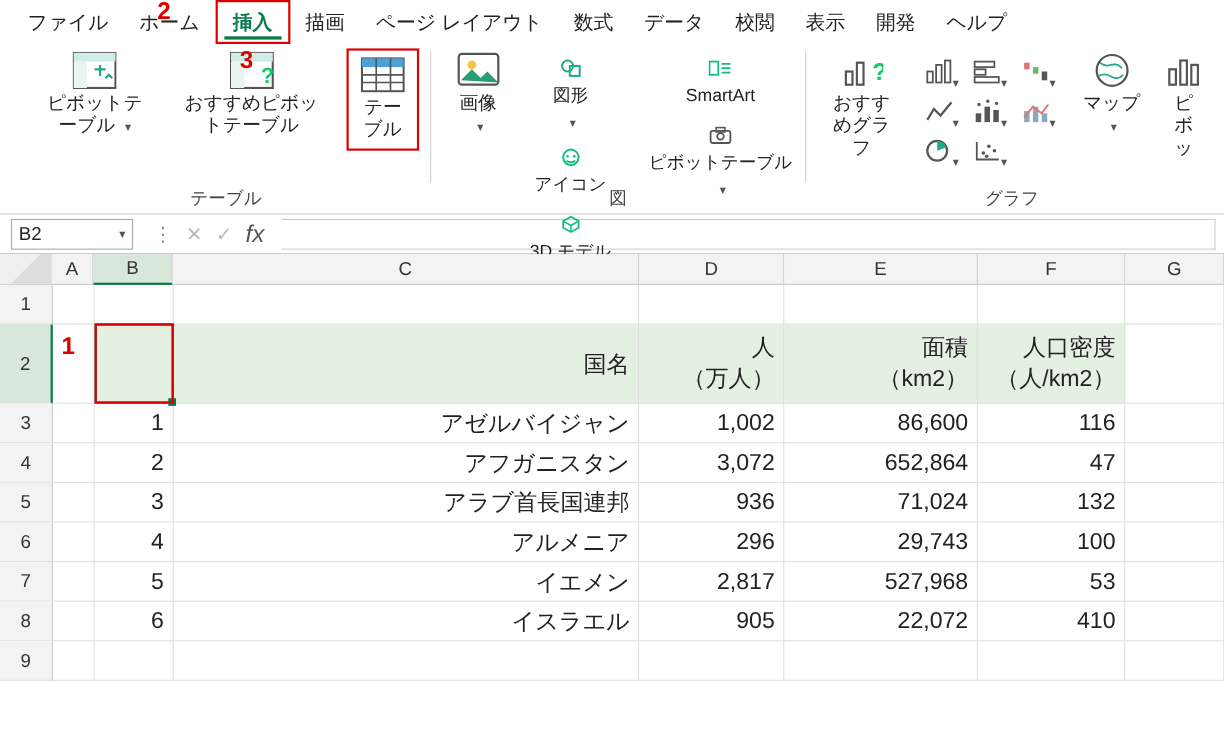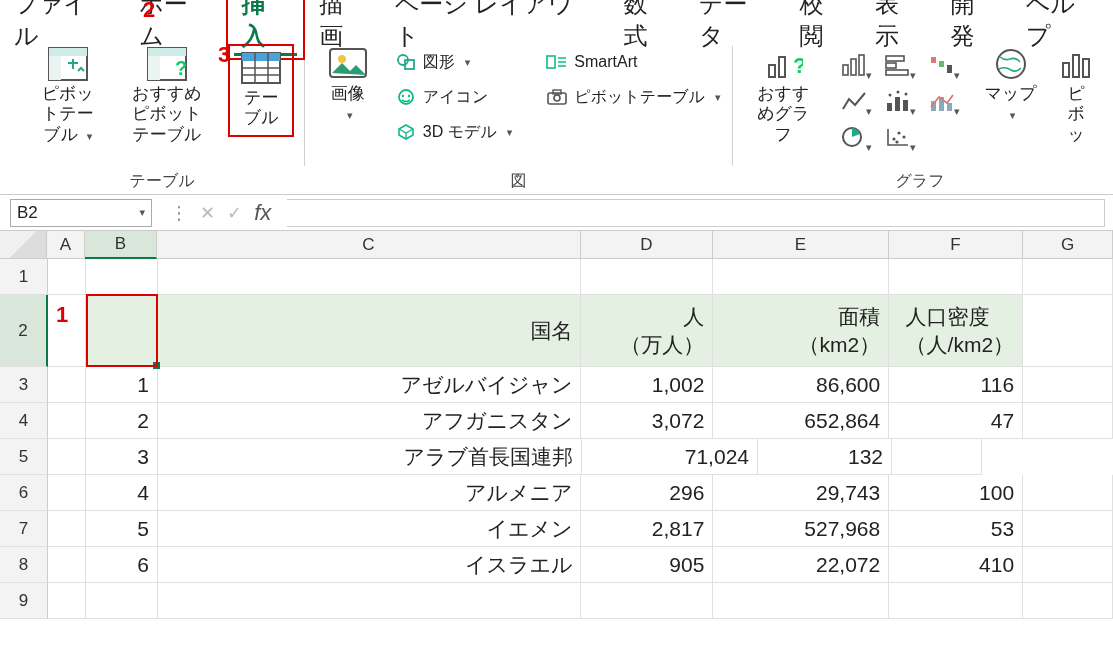--- a/index.html
+++ b/index.html
@@ -1,49 +1,49 @@
 <!DOCTYPE html>
 <html><head>
 <meta charset="utf-8">
 <style>
 * { box-sizing: border-box; margin: 0; padding: 0; font-family: "Yu Gothic UI", "Meiryo", sans-serif; }
 body { background: #fff; width: 1113px; height: 666px; overflow: hidden; position: relative; color: #222; }
 
 
-.menubar { display: flex; align-items: center; height: 40px; padding: 0 0; font-size: 24px; gap: 0; }
+.menubar { display: flex; align-items: center; height: 40px; padding: 0 11px; font-size: 18px; gap: 0; }
 .menubar .menu-item { padding: 6px 14px; cursor: pointer; position: relative; }
 .menubar .menu-item.active { border: 2px solid #d00; color: #0a7a4b; font-weight: 600; }
 .menubar .menu-item.active::after { content: ""; position: absolute; left: 6px; right: 6px; bottom: 2px; height: 3px; background: #0a7a4b; }
 
 
 .ann { position: absolute; color: #d00; font-weight: 700; font-size: 22px; z-index: 20; }
 
 
 .ribbon { display: flex; align-items: stretch; height: 155px; border-bottom: 1px solid #ccc; padding: 0 6px 0 20px; font-size: 16px; }
 .rgroup { display: flex; flex-direction: column; align-items: center; padding: 4px 10px 2px 10px; position: relative; }
 .rgroup .content { display: flex; align-items: flex-start; gap: 12px; height: 126px; }
 .rgroup .label { font-size: 16px; color: #444; text-align: center; line-height: 1.1; padding-top: 2px; }
 .vsep { width: 1px; background: #d0d0d0; margin: 6px 0 28px 0; }
 
 .big-btn { display: flex; flex-direction: column; align-items: center; justify-content: flex-start; cursor: pointer; padding: 2px 6px; text-align: center; line-height: 1.2; gap: 2px; min-width: 66px; }
 .big-btn .icon { width: 44px; height: 36px; display: flex; align-items: center; justify-content: center; }
 .big-btn .cap { font-size: 17px; }
 
-.small-btn { display: flex; align-items: center; gap: 6px; cursor: pointer; padding: 2px 2px; line-height: 1.3; white-space: nowrap; }
+.small-btn { display: flex; align-items: center; gap: 6px; cursor: pointer; padding: 2px 2px; line-height: 1.3; white-space: nowrap; flex-direction: column; }
 .small-btn .icon { width: 22px; height: 20px; display: flex; align-items: center; justify-content: center; }
 .small-stack { display: flex; flex-direction: column; gap: 10px; padding-top:6px; }
 
 .mini-btn { width: 36px; height: 34px; display: flex; align-items: center; justify-content: center; cursor: pointer; position: relative; }
 .mini-grid { display: grid; grid-template-columns: repeat(3, 42px); grid-auto-rows: 34px; gap: 2px 2px; padding-top: 4px; }
 
 .redbox { border: 2px solid #d00; }
 
 
 .fxbar { display: flex; align-items: center; height: 36px; border-bottom: 1px solid #ccc; padding: 0 8px 0 10px; gap: 6px; }
-.namebox { width: 142px; height: 28px; border: 1px solid #aaa; display:flex; align-items:center; padding: 0 6px; font-size: 17px; justify-content: space-between; background:#fff; }
+.namebox { width: 111px; height: 28px; border: 1px solid #aaa; display:flex; align-items:center; padding: 0 6px; font-size: 17px; justify-content: space-between; background:#fff; }
 .fxbtns { display: flex; align-items: center; color: #888; gap: 12px; font-size: 18px; padding: 0 4px 0 12px; }
 .fxlabel { font-style: italic; color:#555; font-size: 22px; padding-right: 6px; }
 .fxinput { flex: 1; height: 28px; border: 1px solid #ccc; border-left:none; padding: 0 6px; }
 
 
 .grid { position: relative; font-size: 20px; }
 .col-headers, .drow { display: flex; }
 .corner { width: 48px; height: 28px; border-right: 1px solid #ccc; border-bottom: 1px solid #ccc; background: linear-gradient(135deg, #f0f0f0 50%, #ddd 50%); }
 .colh { height: 28px; border-right: 1px solid #ccc; border-bottom: 1px solid #ccc; background: #f3f3f3; display: flex; align-items: center; justify-content: center; font-size: 17px; color:#333; }
 .colh.sel { background: #d8e7da; border-bottom: 2px solid #0a7a4b; }
@@ -353,21 +353,21 @@
         <div class="cell cC rHH hdr r">
           <div style="text-align:right">国名</div>
         </div>
         <div class="cell cD rHH hdr r">
           <div style="text-align:right;line-height:1.3">人<br>（万人）</div>
         </div>
         <div class="cell cE rHH hdr r">
           <div style="text-align:right;line-height:1.3">面積<br>（km2）</div>
         </div>
         <div class="cell cF rHH hdr r">
-          <div style="text-align:left;line-height:1.3">人口密度<br>（人/km2）</div>
+          <div style="text-align:right;line-height:1.3">人口密度<br>（人/km2）</div>
         </div>
         <div class="cell cG rHH"></div>
       </div>
       <div class="drow">
         <div class="rowh" style="height: 36px;">3</div>
         <div class="cell cA rH"></div>
         <div class="cell cB rH r">1</div>
         <div class="cell cC rH r">アゼルバイジャン</div>
         <div class="cell cD rH r">1,002</div>
         <div class="cell cE rH r">86,600</div>
@@ -382,20 +382,21 @@
         <div class="cell cD rH r">3,072</div>
         <div class="cell cE rH r">652,864</div>
         <div class="cell cF rH r">47</div>
         <div class="cell cG rH"></div>
       </div>
       <div class="drow">
         <div class="rowh" style="height: 36px;">5</div>
         <div class="cell cA rH"></div>
         <div class="cell cB rH r">3</div>
         <div class="cell cC rH r">アラブ首長国連邦</div>
+        <div class="cell cD rH r">936</div>
         <div class="cell cE rH r">71,024</div>
         <div class="cell cF rH r">132</div>
         <div class="cell cG rH"></div>
       </div>
       <div class="drow">
         <div class="rowh" style="height: 36px;">6</div>
         <div class="cell cA rH"></div>
         <div class="cell cB rH r">4</div>
         <div class="cell cC rH r">アルメニア</div>
         <div class="cell cD rH r">296</div>

